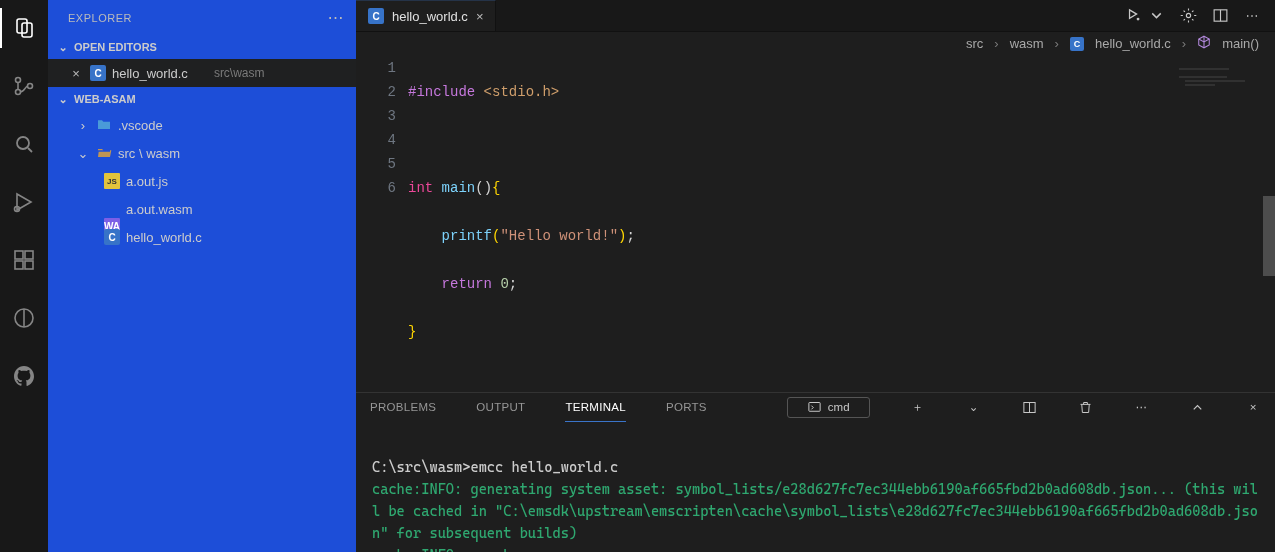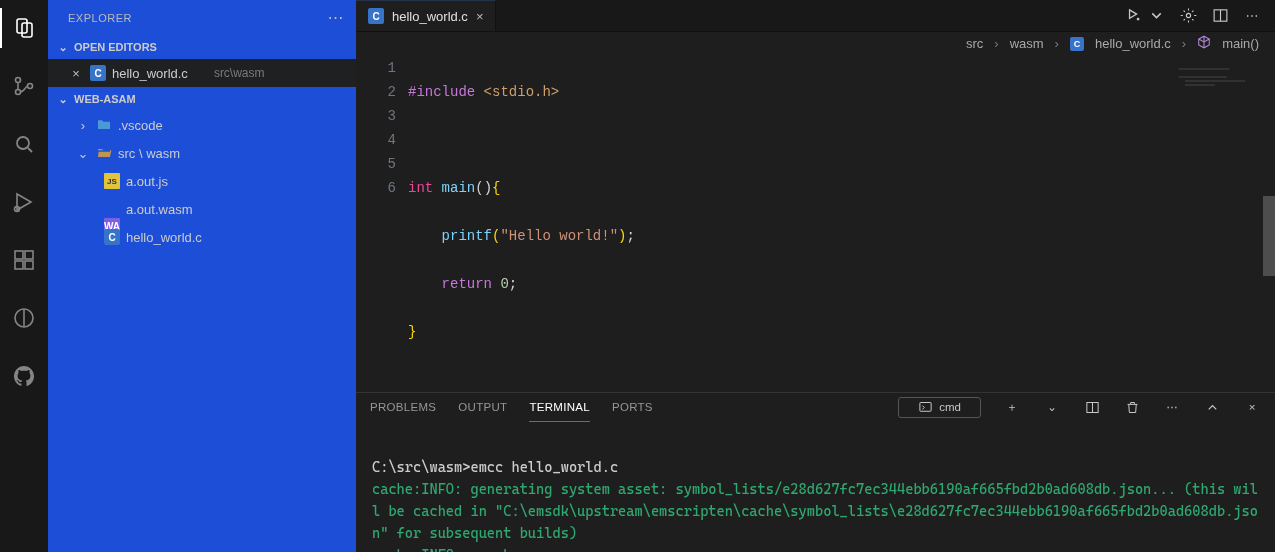--- a/index.html
+++ b/index.html
@@ -179,21 +179,21 @@
     position:absolute; right:0; top:140px; width:12px; height:80px;
     background:#4d4d4d;
   }
 
   
   .panel-bar {
     height: 36px;
     display:flex;
     align-items:center;
     padding: 0 14px;
-    gap: 22px;
+    gap: 40px;
     border-top:1px solid #333;
     color:#969696;
     font-size:11.5px;
   }
   .panel-tab { cursor:pointer; letter-spacing:.3px; padding:8px 0; }
   .panel-tab.active { color:#fff; border-bottom:1px solid #3a74c9; }
   .panel-bar .spacer { margin-left:auto; }
   .panel-bar .term-picker {
     display:flex; align-items:center; gap:6px; color:#c7c7c7;
     border:1px solid #555; border-radius:3px; padding:2px 19px;

